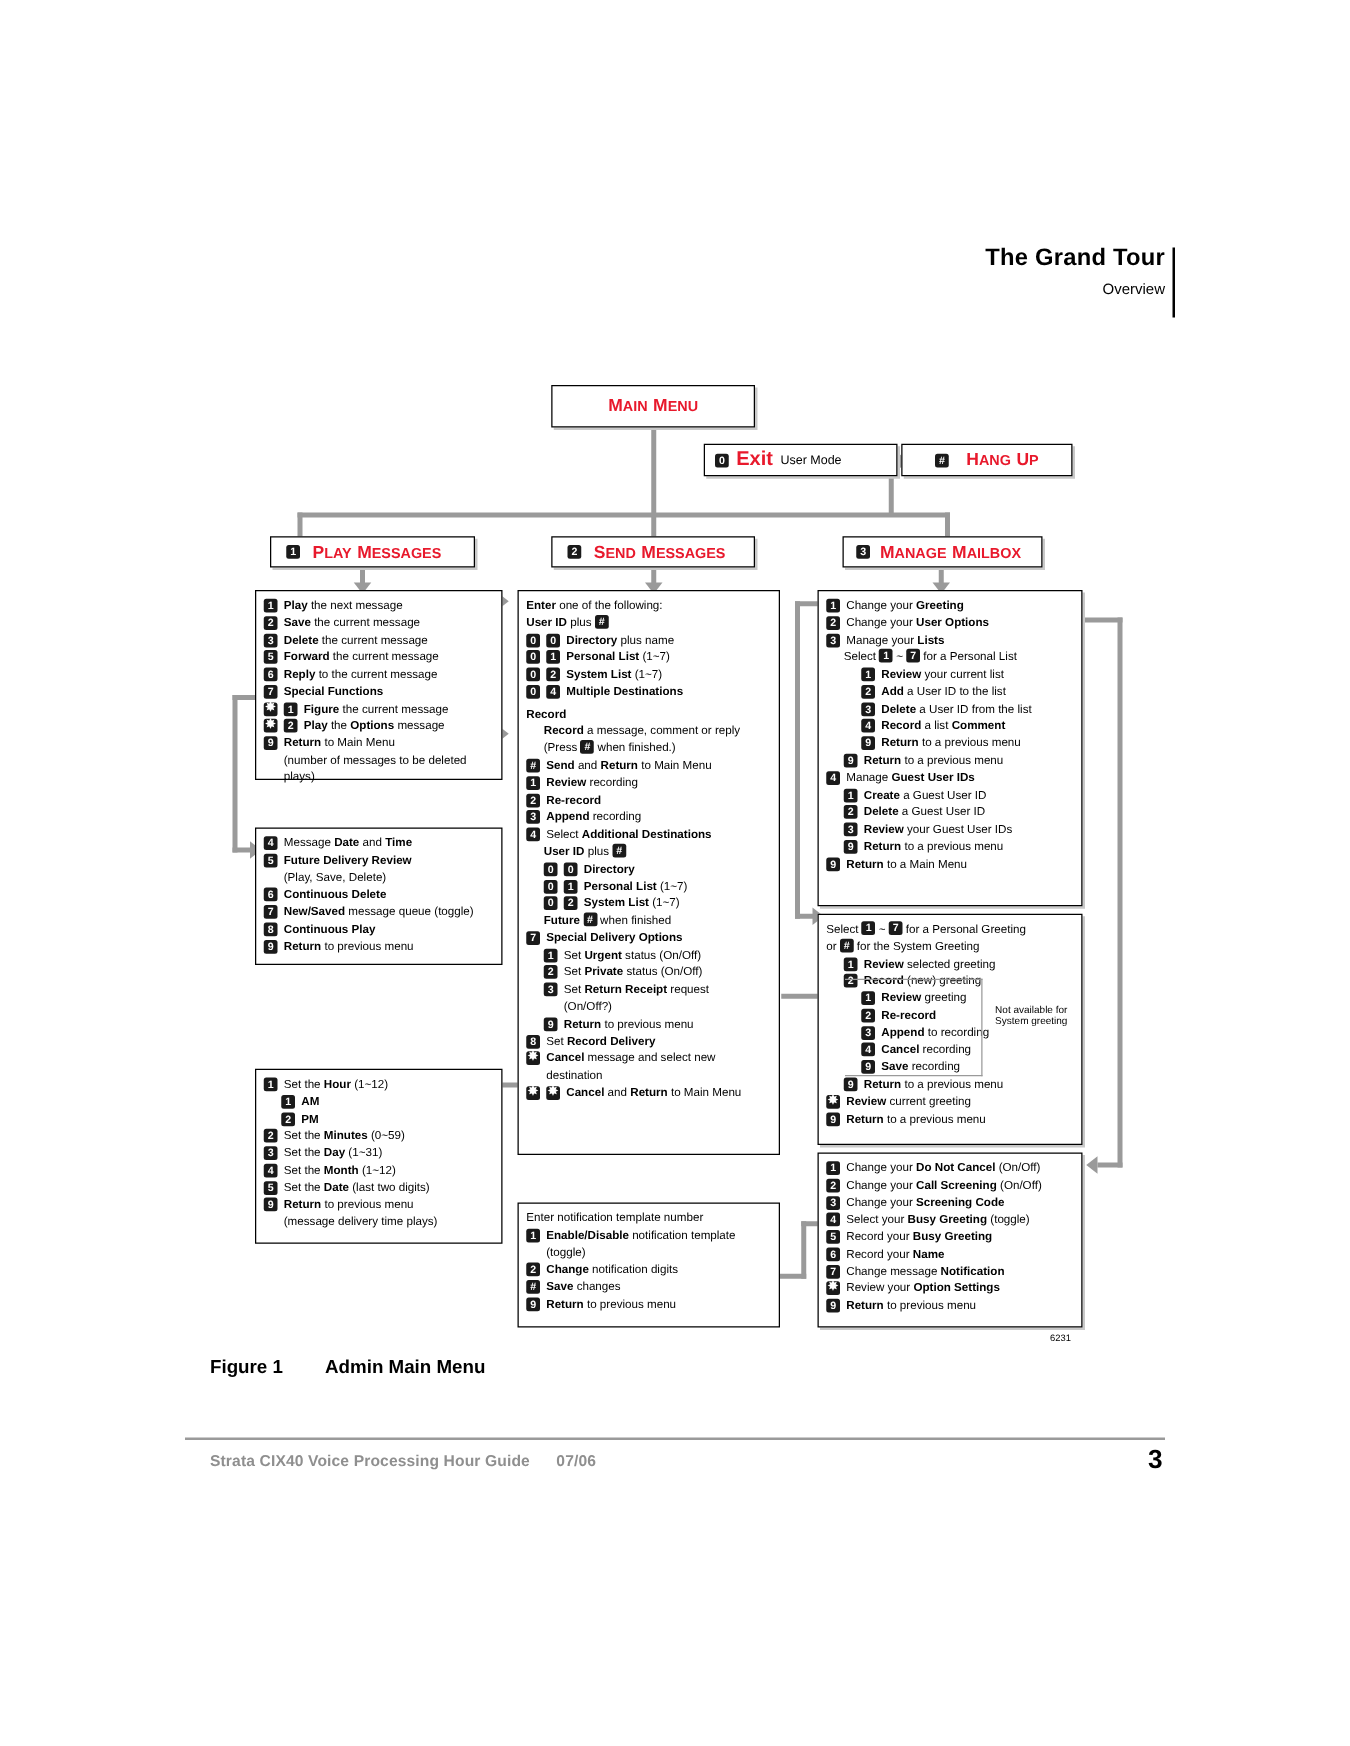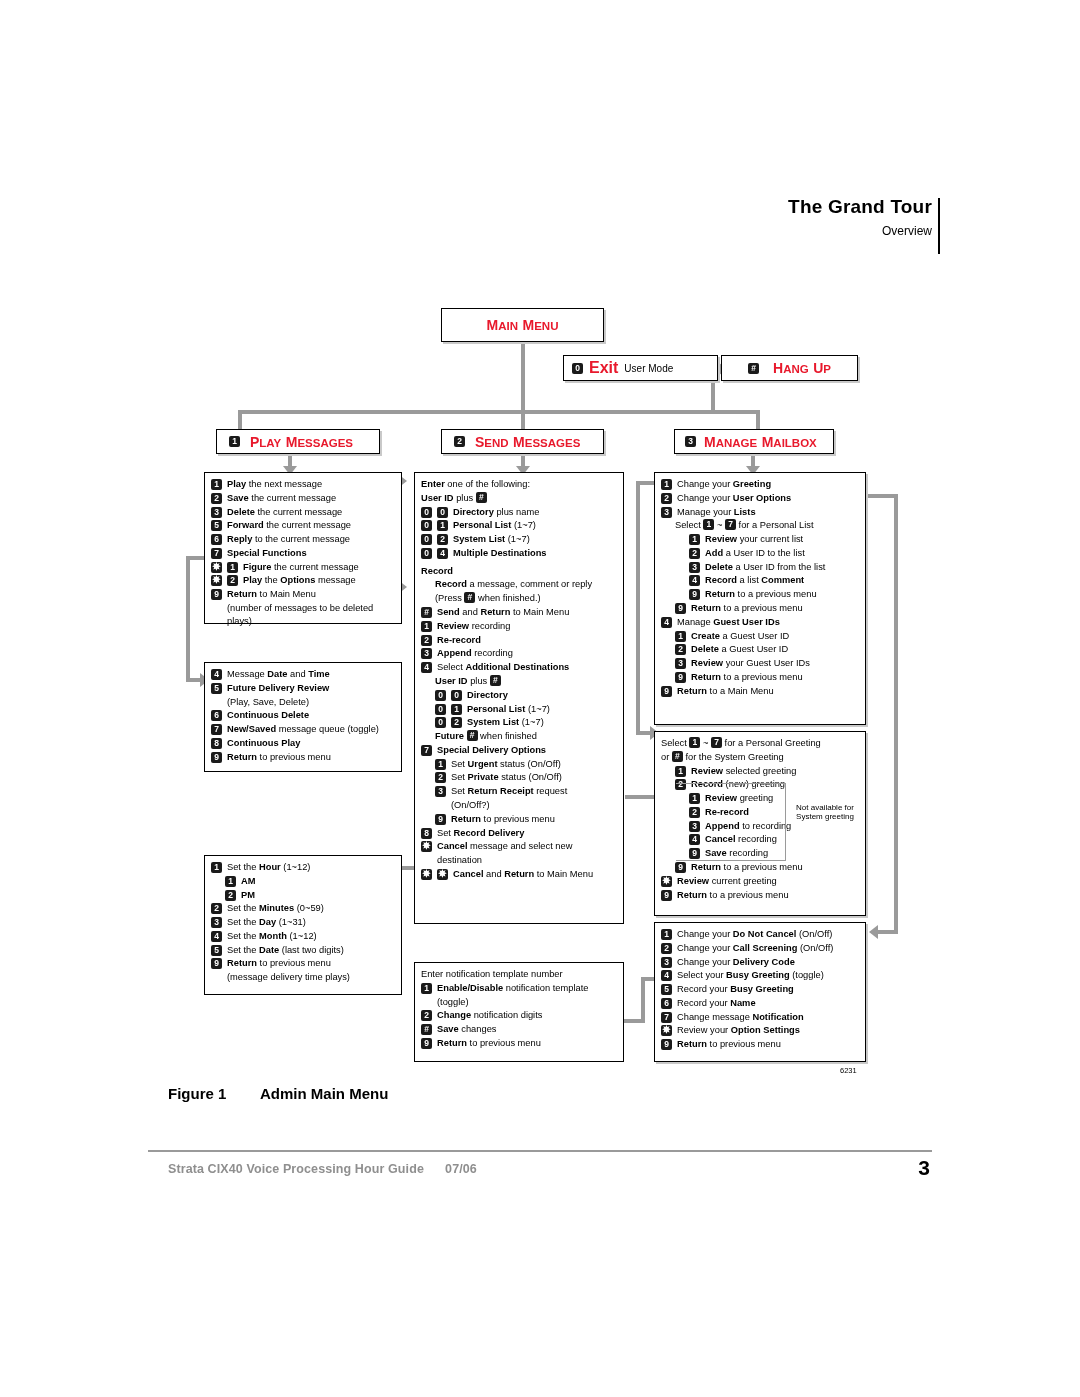--- a/index.html
+++ b/index.html
@@ -538,21 +538,21 @@
       <div class="row">
         <span class="k">1</span>
         <span class="tx">Change your <b>Do Not Cancel</b> (On/Off)</span>
       </div>
       <div class="row">
         <span class="k">2</span>
         <span class="tx">Change your <b>Call Screening</b> (On/Off)</span>
       </div>
       <div class="row">
         <span class="k">3</span>
-        <span class="tx">Change your <b>Delivery Code</b></span>
+        <span class="tx">Change your <b>Screening Code</b></span>
       </div>
       <div class="row">
         <span class="k">4</span>
         <span class="tx">Select your <b>Busy Greeting</b> (toggle)</span>
       </div>
       <div class="row">
         <span class="k">5</span>
         <span class="tx">Record your <b>Busy Greeting</b></span>
       </div>
       <div class="row">

